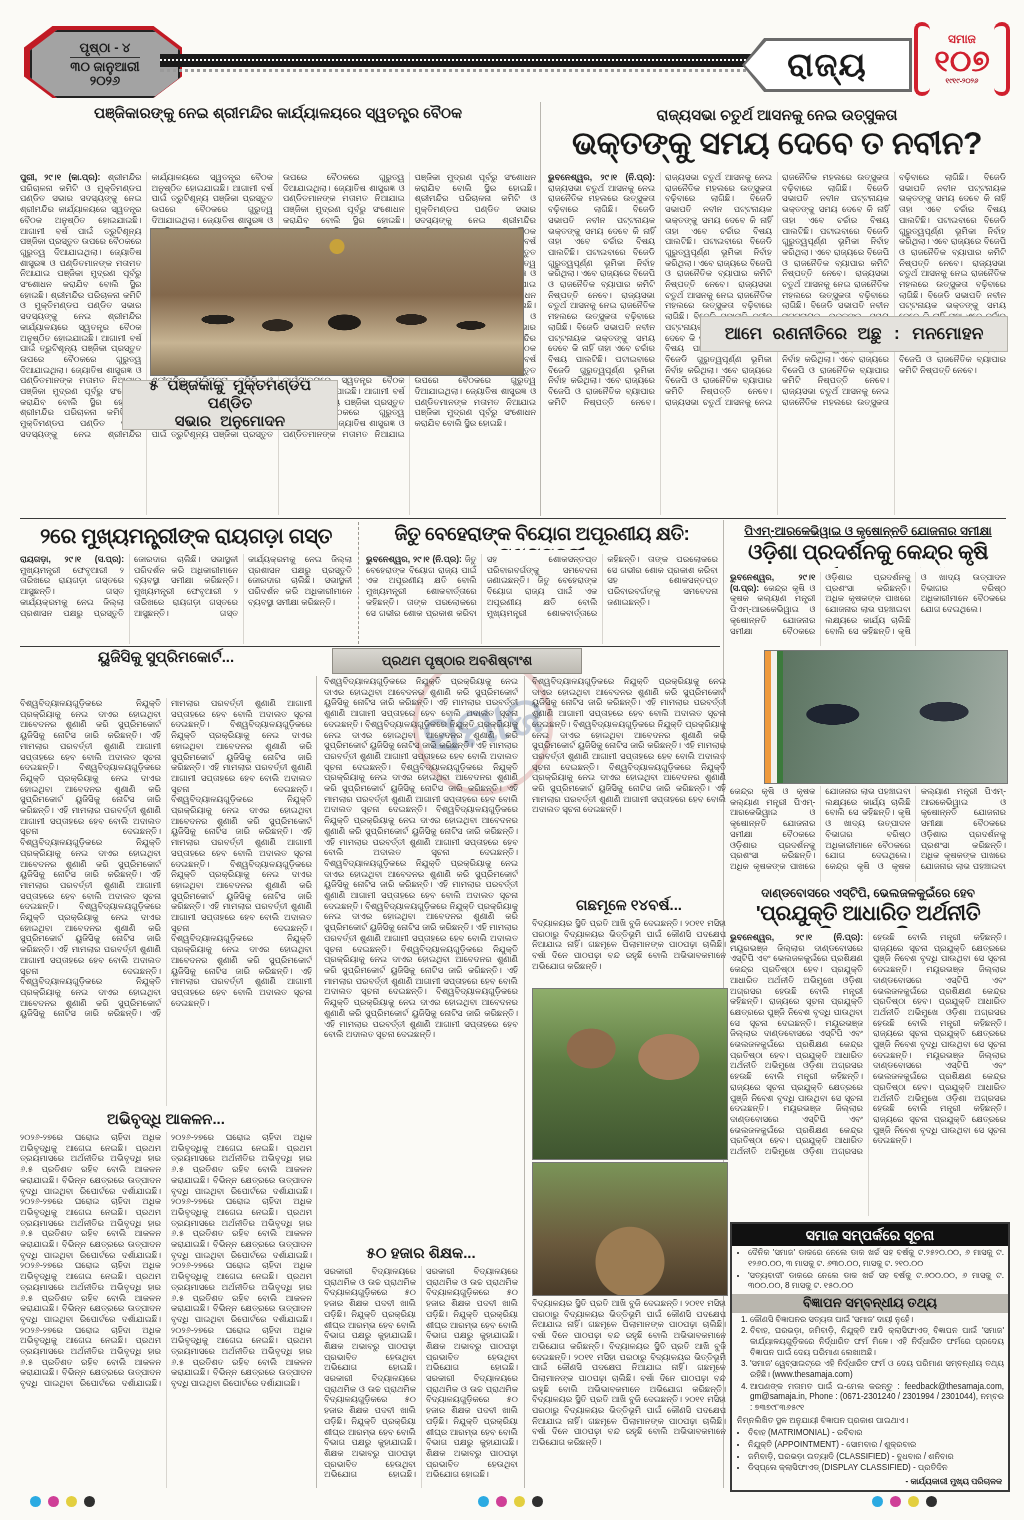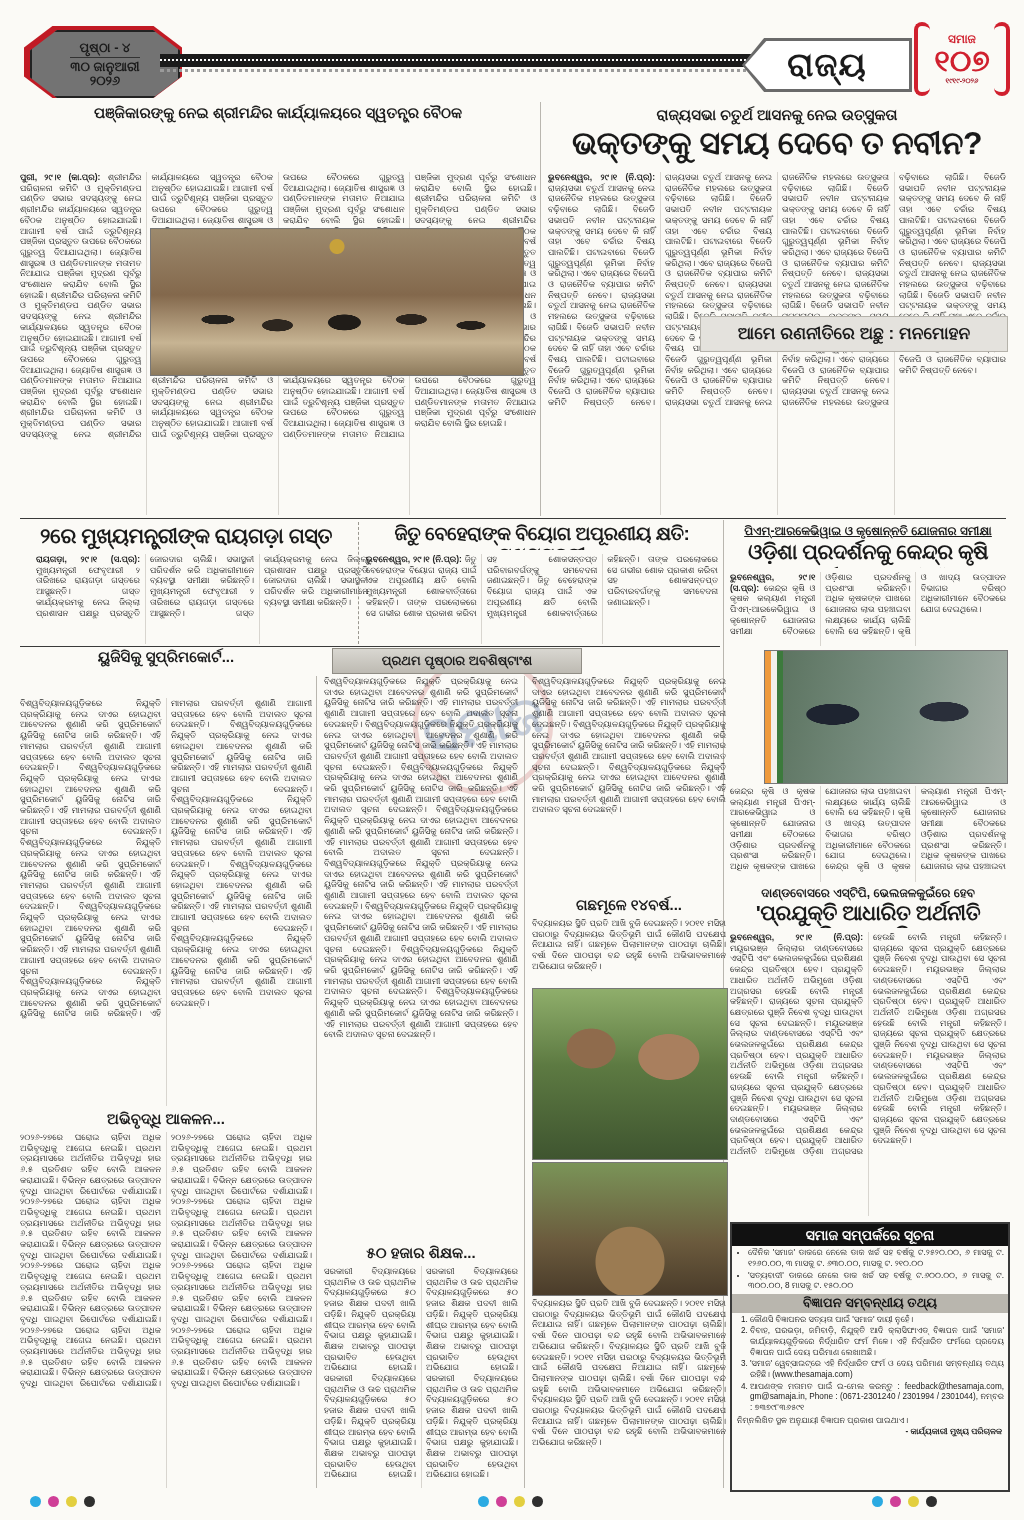--- a/index.html
+++ b/index.html
@@ -1,21 +1,21 @@
 <!DOCTYPE html>
 <html><head>
 <meta charset="utf-8">
 <style>
   html,body{margin:0;padding:0;background:#888;}
   .page{position:relative;width:1024px;height:1520px;background:#fbfaf6;margin:0 auto;
         font-family:"Liberation Sans","DejaVu Sans",sans-serif;color:#1a1a1a;overflow:hidden;}
   
   .badge-red{position:absolute;left:24px;top:26px;width:158px;height:72px;background:#c11a24;
              clip-path:polygon(18% 0,82% 0,100% 30%,100% 70%,82% 100%,18% 100%,0 70%,0 30%);}
-  .badge{position:absolute;left:30px;top:30px;width:146px;height:64px;background:#737373;border:2px solid #222;
+  .badge{position:absolute;left:30px;top:30px;width:146px;height:64px;background:#a3a3a3;border:2px solid #222;
          clip-path:polygon(18% 0,82% 0,100% 30%,100% 70%,82% 100%,18% 100%,0 70%,0 30%);
          display:flex;flex-direction:column;align-items:center;justify-content:center;text-align:center;}
   .badge .pg{font-size:13px;font-weight:bold;border-bottom:1px solid #333;padding:0 10px 1px;}
   .badge .dt{font-size:13px;font-weight:bold;line-height:1.1;margin-top:2px;}
   .band{position:absolute;left:160px;top:54px;width:630px;height:13px;background:#1b1b1b;}
   .band::before{content:"";position:absolute;left:0;right:0;top:5px;border-top:2px dotted #fff;}
   .band2{position:absolute;left:160px;top:69px;width:630px;height:5px;border-top:3px dotted #9a9a9a;}
   .raj-outer{position:absolute;left:742px;top:38px;width:170px;height:54px;background:#6a6a6a;
              clip-path:polygon(0 50%,13% 0,100% 0,100% 100%,13% 100%);}
   .raj-inner{position:absolute;left:745px;top:41px;width:164px;height:48px;background:#fff;
@@ -37,21 +37,21 @@
   .headline{font-weight:800;text-align:center;line-height:1.1;overflow:hidden;letter-spacing:-.5px;}
   .h-xl{font-size:32px;}
   .h-l{font-size:21px;}
   .h-m{font-size:19px;}
   .body-txt{font-size:8.5px;line-height:1.26;text-align:justify;overflow:hidden;color:#222;}
   .cols-4{column-count:4;column-gap:10px;column-rule:1px solid #d8d5cf;}
   .cols-3{column-count:3;column-gap:10px;column-rule:1px solid #d8d5cf;}
   .cols-2{column-count:2;column-gap:10px;column-rule:1px solid #d8d5cf;}
   .dl{font-weight:bold;}
   .graybox{background:#e4e2dd;border:1px solid #b5b2aa;display:flex;align-items:center;justify-content:center;
-           text-align:center;font-weight:800;overflow:hidden;}
+           text-align:center;font-weight:800;overflow:hidden;font-family:Liberation Mono, monospace;}
   .subhead{font-size:15px;font-weight:800;text-align:center;overflow:hidden;}
   .vrule{position:absolute;width:0;border-left:1px solid #b9b6af;}
   .vrule.dash{border-left:1px dashed #9a978f;}
   .hrule{position:absolute;height:0;border-top:1.5px solid #3a3a3a;}
   
   .photo{position:absolute;border:1px solid #777;}
   .ph-meeting{background:
      radial-gradient(circle at 50% 12%, #c8a23a 0 7px, rgba(0,0,0,0) 8px),
      radial-gradient(ellipse at 18% 62%, #23201c 0 16px, rgba(0,0,0,0) 17px),
      radial-gradient(ellipse at 34% 66%, #2d261f 0 15px, rgba(0,0,0,0) 16px),
@@ -119,34 +119,40 @@
     </div>
     <div class="bracket r"></div>
   </div>
 
   <div class="abs kicker" style="left:20px;top:104px;width:516px;height:20px;">ପଞ୍ଜିକାରଙ୍କୁ ନେଇ ଶ୍ରୀମନ୍ଦିର କାର୍ଯ୍ୟାଳୟରେ ସ୍ୱତନ୍ତ୍ର ବୈଠକ</div>
   <div class="abs body-txt cols-4" style="left:20px;top:172px;width:516px;height:343px;">
     <b class="dl">ପୁରୀ, ୨୯।୧ (କା.ପ୍ର):</b>
     <span>ଶ୍ରୀମନ୍ଦିର ପରିଚାଳନା କମିଟି ଓ ମୁକ୍ତିମଣ୍ଡପ ପଣ୍ଡିତ ସଭାର ସଦସ୍ୟଙ୍କୁ ନେଇ ଶ୍ରୀମନ୍ଦିର କାର୍ଯ୍ୟାଳୟରେ ସ୍ୱତନ୍ତ୍ର ବୈଠକ ଅନୁଷ୍ଠିତ ହୋଇଯାଇଛି। ଆଗାମୀ ବର୍ଷ ପାଇଁ ତ୍ରୁଟିଶୂନ୍ୟ ପଞ୍ଜିକା ପ୍ରସ୍ତୁତ ଉପରେ ବୈଠକରେ ଗୁରୁତ୍ୱ ଦିଆଯାଇଥିଲା। ଜ୍ୟୋତିଷ ଶାସ୍ତ୍ରଜ୍ଞ ଓ ପଣ୍ଡିତମାନଙ୍କ ମତାମତ ନିଆଯାଇ ପଞ୍ଜିକା ମୁଦ୍ରଣ ପୂର୍ବରୁ ସଂଶୋଧନ କରାଯିବ ବୋଲି ସ୍ଥିର ହୋଇଛି।  ଶ୍ରୀମନ୍ଦିର ପରିଚାଳନା କମିଟି ଓ ମୁକ୍ତିମଣ୍ଡପ ପଣ୍ଡିତ ସଭାର ସଦସ୍ୟଙ୍କୁ ନେଇ ଶ୍ରୀମନ୍ଦିର କାର୍ଯ୍ୟାଳୟରେ ସ୍ୱତନ୍ତ୍ର ବୈଠକ ଅନୁଷ୍ଠିତ ହୋଇଯାଇଛି। ଆଗାମୀ ବର୍ଷ ପାଇଁ ତ୍ରୁଟିଶୂନ୍ୟ ପଞ୍ଜିକା ପ୍ରସ୍ତୁତ ଉପରେ ବୈଠକରେ ଗୁରୁତ୍ୱ ଦିଆଯାଇଥିଲା। ଜ୍ୟୋତିଷ ଶାସ୍ତ୍ରଜ୍ଞ ଓ ପଣ୍ଡିତମାନଙ୍କ ମତାମତ ନିଆଯାଇ ପଞ୍ଜିକା ମୁଦ୍ରଣ ପୂର୍ବରୁ ସଂଶୋଧନ କରାଯିବ ବୋଲି ସ୍ଥିର ହୋଇଛି।  ଶ୍ରୀମନ୍ଦିର ପରିଚାଳନା କମିଟି ଓ ମୁକ୍ତିମଣ୍ଡପ ପଣ୍ଡିତ ସଭାର ସଦସ୍ୟଙ୍କୁ ନେଇ ଶ୍ରୀମନ୍ଦିର କାର୍ଯ୍ୟାଳୟରେ ସ୍ୱତନ୍ତ୍ର ବୈଠକ ଅନୁଷ୍ଠିତ ହୋଇଯାଇଛି। ଆଗାମୀ ବର୍ଷ ପାଇଁ ତ୍ରୁଟିଶୂନ୍ୟ ପଞ୍ଜିକା ପ୍ରସ୍ତୁତ ଉପରେ ବୈଠକରେ ଗୁରୁତ୍ୱ ଦିଆଯାଇଥିଲା। ଜ୍ୟୋତିଷ ଶାସ୍ତ୍ରଜ୍ଞ ଓ ପଣ୍ଡିତମାନଙ୍କ ମତାମତ ନିଆଯାଇ ପଞ୍ଜିକା ମୁଦ୍ରଣ ପୂର୍ବରୁ ସଂଶୋଧନ କରାଯିବ ବୋଲି ସ୍ଥିର ହୋଇଛି।  ଶ୍ରୀମନ୍ଦିର ପରିଚାଳନା କମିଟି ଓ ମୁକ୍ତିମଣ୍ଡପ ପଣ୍ଡିତ ସଭାର ସଦସ୍ୟଙ୍କୁ ନେଇ ଶ୍ରୀମନ୍ଦିର କାର୍ଯ୍ୟାଳୟରେ ସ୍ୱତନ୍ତ୍ର ବୈଠକ ଅନୁଷ୍ଠିତ ହୋଇଯାଇଛି। ଆଗାମୀ ବର୍ଷ ପାଇଁ ତ୍ରୁଟିଶୂନ୍ୟ ପଞ୍ଜିକା ପ୍ରସ୍ତୁତ ଉପରେ ବୈଠକରେ ଗୁରୁତ୍ୱ ଦିଆଯାଇଥିଲା। ଜ୍ୟୋତିଷ ଶାସ୍ତ୍ରଜ୍ଞ ଓ ପଣ୍ଡିତମାନଙ୍କ ମତାମତ ନିଆଯାଇ ପଞ୍ଜିକା ମୁଦ୍ରଣ ପୂର୍ବରୁ ସଂଶୋଧନ କରାଯିବ ବୋଲି ସ୍ଥିର ହୋଇଛି।  ଶ୍ରୀମନ୍ଦିର ପରିଚାଳନା କମିଟି ଓ ମୁକ୍ତିମଣ୍ଡପ ପଣ୍ଡିତ ସଭାର ସଦସ୍ୟଙ୍କୁ ନେଇ ଶ୍ରୀମନ୍ଦିର କାର୍ଯ୍ୟାଳୟରେ ସ୍ୱତନ୍ତ୍ର ବୈଠକ ଅନୁଷ୍ଠିତ ହୋଇଯାଇଛି। ଆଗାମୀ ବର୍ଷ ପାଇଁ ତ୍ରୁଟିଶୂନ୍ୟ ପଞ୍ଜିକା ପ୍ରସ୍ତୁତ ଉପରେ ବୈଠକରେ ଗୁରୁତ୍ୱ ଦିଆଯାଇଥିଲା। ଜ୍ୟୋତିଷ ଶାସ୍ତ୍ରଜ୍ଞ ଓ ପଣ୍ଡିତମାନଙ୍କ ମତାମତ ନିଆଯାଇ ପଞ୍ଜିକା ମୁଦ୍ରଣ ପୂର୍ବରୁ ସଂଶୋଧନ କରାଯିବ ବୋଲି ସ୍ଥିର ହୋଇଛି।  ଶ୍ରୀମନ୍ଦିର ପରିଚାଳନା କମିଟି ଓ ମୁକ୍ତିମଣ୍ଡପ ପଣ୍ଡିତ ସଭାର ସଦସ୍ୟଙ୍କୁ ନେଇ ଶ୍ରୀମନ୍ଦିର କାର୍ଯ୍ୟାଳୟରେ ସ୍ୱତନ୍ତ୍ର ବୈଠକ ଅନୁଷ୍ଠିତ ହୋଇଯାଇଛି। ଆଗାମୀ ବର୍ଷ ପାଇଁ ତ୍ରୁଟିଶୂନ୍ୟ ପଞ୍ଜିକା ପ୍ରସ୍ତୁତ ଉପରେ ବୈଠକରେ ଗୁରୁତ୍ୱ ଦିଆଯାଇଥିଲା। ଜ୍ୟୋତିଷ ଶାସ୍ତ୍ରଜ୍ଞ ଓ ପଣ୍ଡିତମାନଙ୍କ ମତାମତ ନିଆଯାଇ ପଞ୍ଜିକା ମୁଦ୍ରଣ ପୂର୍ବରୁ ସଂଶୋଧନ କରାଯିବ ବୋଲି ସ୍ଥିର ହୋଇଛି।  ଶ୍ରୀମନ୍ଦିର ପରିଚାଳନା କମିଟି ଓ ମୁକ୍ତିମଣ୍ଡପ ପଣ୍ଡିତ ସଭାର ସଦସ୍ୟଙ୍କୁ ନେଇ ଶ୍ରୀମନ୍ଦିର କାର୍ଯ୍ୟାଳୟରେ ସ୍ୱତନ୍ତ୍ର ବୈଠକ ଅନୁଷ୍ଠିତ ହୋଇଯାଇଛି। ଆଗାମୀ ବର୍ଷ ପାଇଁ ତ୍ରୁଟିଶୂନ୍ୟ ପଞ୍ଜିକା ପ୍ରସ୍ତୁତ ଉପରେ ବୈଠକରେ ଗୁରୁତ୍ୱ ଦିଆଯାଇଥିଲା। ଜ୍ୟୋତିଷ ଶାସ୍ତ୍ରଜ୍ଞ ଓ ପଣ୍ଡିତମାନଙ୍କ ମତାମତ ନିଆଯାଇ ପଞ୍ଜିକା ମୁଦ୍ରଣ ପୂର୍ବରୁ ସଂଶୋଧନ କରାଯିବ ବୋଲି ସ୍ଥିର ହୋଇଛି।  ଶ୍ରୀମନ୍ଦିର ପରିଚାଳନା କମିଟି ଓ ମୁକ୍ତିମଣ୍ଡପ ପଣ୍ଡିତ ସଭାର ସଦସ୍ୟଙ୍କୁ ନେଇ ଶ୍ରୀମନ୍ଦିର କାର୍ଯ୍ୟାଳୟରେ ସ୍ୱତନ୍ତ୍ର ବୈଠକ ଅନୁଷ୍ଠିତ ହୋଇଯାଇଛି। ଆଗାମୀ ବର୍ଷ ପାଇଁ ତ୍ରୁଟିଶୂନ୍ୟ ପଞ୍ଜିକା ପ୍ରସ୍ତୁତ ଉପରେ ବୈଠକରେ ଗୁରୁତ୍ୱ ଦିଆଯାଇଥିଲା। ଜ୍ୟୋତିଷ ଶାସ୍ତ୍ରଜ୍ଞ ଓ ପଣ୍ଡିତମାନଙ୍କ ମତାମତ ନିଆଯାଇ ପଞ୍ଜିକା ମୁଦ୍ରଣ ପୂର୍ବରୁ ସଂଶୋଧନ କରାଯିବ ବୋଲି ସ୍ଥିର ହୋଇଛି।  ଶ୍ରୀମନ୍ଦିର ପରିଚାଳନା କମିଟି ଓ ମୁକ୍ତିମଣ୍ଡପ ପଣ୍ଡିତ ସଭାର ସଦସ୍ୟଙ୍କୁ ନେଇ ଶ୍ରୀମନ୍ଦିର କାର୍ଯ୍ୟାଳୟରେ ସ୍ୱତନ୍ତ୍ର ବୈଠକ ଅନୁଷ୍ଠିତ ହୋଇଯାଇଛି। ଆଗାମୀ ବର୍ଷ ପାଇଁ ତ୍ରୁଟିଶୂନ୍ୟ ପଞ୍ଜିକା ପ୍ରସ୍ତୁତ ଉପରେ ବୈଠକରେ ଗୁରୁତ୍ୱ ଦିଆଯାଇଥିଲା। ଜ୍ୟୋତିଷ ଶାସ୍ତ୍ରଜ୍ଞ ଓ ପଣ୍ଡିତମାନଙ୍କ ମତାମତ ନିଆଯାଇ ପଞ୍ଜିକା ମୁଦ୍ରଣ ପୂର୍ବରୁ ସଂଶୋଧନ କରାଯିବ ବୋଲି ସ୍ଥିର ହୋଇଛି।  </span>
   </div>
   <div class="photo ph-meeting abs" style="left:150px;top:228px;width:372px;height:146px;"></div>
+  <div class="abs graybox" style="left:122px;top:380px;width:214px;height:48px;font-size:15px;line-height:1.2;">
+    <div>
+      <span>୫ ପଞ୍ଜିକାକୁ ମୁକ୍ତିମଣ୍ଡପ ପଣ୍ଡିତ</span><br>
+      <span>ସଭାର ଅନୁମୋଦନ</span>
+    </div>
+  </div>
   <div class="vrule" style="left:540px;top:102px;height:414px;"></div>
 
   <div class="abs kicker" style="left:548px;top:106px;width:458px;height:20px;">ରାଜ୍ୟସଭା ଚତୁର୍ଥ ଆସନକୁ ନେଇ ଉତ୍ସୁକତା</div>
   <div class="abs headline h-xl" style="left:548px;top:126px;width:458px;height:44px;">ଭକ୍ତଙ୍କୁ ସମୟ ଦେବେ ତ ନବୀନ?</div>
   <div class="abs body-txt cols-4" style="left:548px;top:172px;width:458px;height:343px;">
     <b class="dl">ଭୁବନେଶ୍ୱର, ୨୯।୧ (ନି.ପ୍ର):</b>
     <span>ରାଜ୍ୟସଭା ଚତୁର୍ଥ ଆସନକୁ ନେଇ ରାଜନୈତିକ ମହଲରେ ଉତ୍ସୁକତା ବଢ଼ିବାରେ ଲାଗିଛି। ବିଜେଡି ସଭାପତି ନବୀନ ପଟ୍ଟନାୟକ ଭକ୍ତଙ୍କୁ ସମୟ ଦେବେ କି ନାହିଁ ତାହା ଏବେ ଚର୍ଚ୍ଚାର ବିଷୟ ପାଲଟିଛି। ପଟାଇବାରେ ବିଜେଡି ଗୁରୁତ୍ୱପୂର୍ଣ୍ଣ ଭୂମିକା ନିର୍ବାହ କରିଥିଲା। ଏବେ ରାଜ୍ୟରେ ବିଜେପି ଓ ରାଜନୈତିକ ବ୍ୟାପାର କମିଟି ନିଷ୍ପତ୍ତି ନେବେ।  ରାଜ୍ୟସଭା ଚତୁର୍ଥ ଆସନକୁ ନେଇ ରାଜନୈତିକ ମହଲରେ ଉତ୍ସୁକତା ବଢ଼ିବାରେ ଲାଗିଛି। ବିଜେଡି ସଭାପତି ନବୀନ ପଟ୍ଟନାୟକ ଭକ୍ତଙ୍କୁ ସମୟ ଦେବେ କି ନାହିଁ ତାହା ଏବେ ଚର୍ଚ୍ଚାର ବିଷୟ ପାଲଟିଛି। ପଟାଇବାରେ ବିଜେଡି ଗୁରୁତ୍ୱପୂର୍ଣ୍ଣ ଭୂମିକା ନିର୍ବାହ କରିଥିଲା। ଏବେ ରାଜ୍ୟରେ ବିଜେପି ଓ ରାଜନୈତିକ ବ୍ୟାପାର କମିଟି ନିଷ୍ପତ୍ତି ନେବେ।  ରାଜ୍ୟସଭା ଚତୁର୍ଥ ଆସନକୁ ନେଇ ରାଜନୈତିକ ମହଲରେ ଉତ୍ସୁକତା ବଢ଼ିବାରେ ଲାଗିଛି। ବିଜେଡି ସଭାପତି ନବୀନ ପଟ୍ଟନାୟକ ଭକ୍ତଙ୍କୁ ସମୟ ଦେବେ କି ନାହିଁ ତାହା ଏବେ ଚର୍ଚ୍ଚାର ବିଷୟ ପାଲଟିଛି। ପଟାଇବାରେ ବିଜେଡି ଗୁରୁତ୍ୱପୂର୍ଣ୍ଣ ଭୂମିକା ନିର୍ବାହ କରିଥିଲା। ଏବେ ରାଜ୍ୟରେ ବିଜେପି ଓ ରାଜନୈତିକ ବ୍ୟାପାର କମିଟି ନିଷ୍ପତ୍ତି ନେବେ।  ରାଜ୍ୟସଭା ଚତୁର୍ଥ ଆସନକୁ ନେଇ ରାଜନୈତିକ ମହଲରେ ଉତ୍ସୁକତା ବଢ଼ିବାରେ ଲାଗିଛି। ବିଜେଡି ସଭାପତି ନବୀନ ପଟ୍ଟନାୟକ ଭକ୍ତଙ୍କୁ ସମୟ ଦେବେ କି ନାହିଁ ତାହା ଏବେ ଚର୍ଚ୍ଚାର ବିଷୟ ପାଲଟିଛି। ପଟାଇବାରେ ବିଜେଡି ଗୁରୁତ୍ୱପୂର୍ଣ୍ଣ ଭୂମିକା ନିର୍ବାହ କରିଥିଲା। ଏବେ ରାଜ୍ୟରେ ବିଜେପି ଓ ରାଜନୈତିକ ବ୍ୟାପାର କମିଟି ନିଷ୍ପତ୍ତି ନେବେ।  ରାଜ୍ୟସଭା ଚତୁର୍ଥ ଆସନକୁ ନେଇ ରାଜନୈତିକ ମହଲରେ ଉତ୍ସୁକତା ବଢ଼ିବାରେ ଲାଗିଛି। ବିଜେଡି ସଭାପତି ନବୀନ ପଟ୍ଟନାୟକ ଭକ୍ତଙ୍କୁ ସମୟ ଦେବେ କି ନାହିଁ ତାହା ଏବେ ଚର୍ଚ୍ଚାର ବିଷୟ ପାଲଟିଛି। ପଟାଇବାରେ ବିଜେଡି ଗୁରୁତ୍ୱପୂର୍ଣ୍ଣ ଭୂମିକା ନିର୍ବାହ କରିଥିଲା। ଏବେ ରାଜ୍ୟରେ ବିଜେପି ଓ ରାଜନୈତିକ ବ୍ୟାପାର କମିଟି ନିଷ୍ପତ୍ତି ନେବେ।  ରାଜ୍ୟସଭା ଚତୁର୍ଥ ଆସନକୁ ନେଇ ରାଜନୈତିକ ମହଲରେ ଉତ୍ସୁକତା ବଢ଼ିବାରେ ଲାଗିଛି। ବିଜେଡି ସଭାପତି ନବୀନ ପଟ୍ଟନାୟକ ଭକ୍ତଙ୍କୁ ସମୟ ଦେବେ କି ନାହିଁ ତାହା ଏବେ ଚର୍ଚ୍ଚାର ବିଷୟ ପାଲଟିଛି। ପଟାଇବାରେ ବିଜେଡି ଗୁରୁତ୍ୱପୂର୍ଣ୍ଣ ଭୂମିକା ନିର୍ବାହ କରିଥିଲା। ଏବେ ରାଜ୍ୟରେ ବିଜେପି ଓ ରାଜନୈତିକ ବ୍ୟାପାର କମିଟି ନିଷ୍ପତ୍ତି ନେବେ।  ରାଜ୍ୟସଭା ଚତୁର୍ଥ ଆସନକୁ ନେଇ ରାଜନୈତିକ ମହଲରେ ଉତ୍ସୁକତା ବଢ଼ିବାରେ ଲାଗିଛି। ବିଜେଡି ସଭାପତି ନବୀନ ପଟ୍ଟନାୟକ ଭକ୍ତଙ୍କୁ ସମୟ ଦେବେ କି ନାହିଁ ତାହା ଏବେ ଚର୍ଚ୍ଚାର ବିଷୟ ପାଲଟିଛି। ପଟାଇବାରେ ବିଜେଡି ଗୁରୁତ୍ୱପୂର୍ଣ୍ଣ ଭୂମିକା ନିର୍ବାହ କରିଥିଲା। ଏବେ ରାଜ୍ୟରେ ବିଜେପି ଓ ରାଜନୈତିକ ବ୍ୟାପାର କମିଟି ନିଷ୍ପତ୍ତି ନେବେ।  ରାଜ୍ୟସଭା ଚତୁର୍ଥ ଆସନକୁ ନେଇ ରାଜନୈତିକ ମହଲରେ ଉତ୍ସୁକତା ବଢ଼ିବାରେ ଲାଗିଛି। ବିଜେଡି ସଭାପତି ନବୀନ ପଟ୍ଟନାୟକ ଭକ୍ତଙ୍କୁ ସମୟ ଦେବେ କି ନାହିଁ ତାହା ଏବେ ଚର୍ଚ୍ଚାର ବିଷୟ ପାଲଟିଛି। ପଟାଇବାରେ ବିଜେଡି ଗୁରୁତ୍ୱପୂର୍ଣ୍ଣ ଭୂମିକା ନିର୍ବାହ କରିଥିଲା। ଏବେ ରାଜ୍ୟରେ ବିଜେପି ଓ ରାଜନୈତିକ ବ୍ୟାପାର କମିଟି ନିଷ୍ପତ୍ତି ନେବେ।  </span>
   </div>
   <div class="abs graybox" style="left:700px;top:316px;width:306px;height:34px;font-size:17px;">ଆମେ ରଣନୀତିରେ ଅଛୁ : ମନମୋହନ</div>
 
   <div class="hrule" style="left:20px;top:518px;width:986px;"></div>
 
   <div class="abs headline h-l" style="left:20px;top:524px;width:332px;height:26px;">୨ରେ ମୁଖ୍ୟମନ୍ତ୍ରୀଙ୍କ ରାୟଗଡ଼ା ଗସ୍ତ</div>
-  <div class="abs body-txt cols-3" style="left:20px;top:554px;width:332px;height:90px;margin-left:16px;">
+  <div class="abs body-txt cols-3" style="left:20px;top:554px;width:332px;height:90px;">
     <b class="dl">ରାୟଗଡ଼ା, ୨୯।୧ (ସ.ପ୍ର):</b>
     <span>ମୁଖ୍ୟମନ୍ତ୍ରୀ ଫେବୃଆରୀ ୨ ତାରିଖରେ ରାୟଗଡ଼ା ଗସ୍ତରେ ଆସୁଛନ୍ତି। ଗସ୍ତ କାର୍ଯ୍ୟକ୍ରମକୁ ନେଇ ଜିଲ୍ଲା ପ୍ରଶାସନ ପକ୍ଷରୁ ପ୍ରସ୍ତୁତି ଜୋରଦାର ଚାଲିଛି। ସଭାସ୍ଥଳୀ ପରିଦର୍ଶନ କରି ଅଧିକାରୀମାନେ ବ୍ୟବସ୍ଥା ସମୀକ୍ଷା କରିଛନ୍ତି।  ମୁଖ୍ୟମନ୍ତ୍ରୀ ଫେବୃଆରୀ ୨ ତାରିଖରେ ରାୟଗଡ଼ା ଗସ୍ତରେ ଆସୁଛନ୍ତି। ଗସ୍ତ କାର୍ଯ୍ୟକ୍ରମକୁ ନେଇ ଜିଲ୍ଲା ପ୍ରଶାସନ ପକ୍ଷରୁ ପ୍ରସ୍ତୁତି ଜୋରଦାର ଚାଲିଛି। ସଭାସ୍ଥଳୀ ପରିଦର୍ଶନ କରି ଅଧିକାରୀମାନେ ବ୍ୟବସ୍ଥା ସମୀକ୍ଷା କରିଛନ୍ତି।  </span>
   </div>
   <div class="vrule dash" style="left:358px;top:522px;height:122px;"></div>
 
   <div class="abs headline h-m" style="left:366px;top:524px;width:352px;height:26px;">ଜିତୁ ବେହେରାଙ୍କ ବିୟୋଗ ଅପୂରଣୀୟ କ୍ଷତି: ମୁଖ୍ୟମନ୍ତ୍ରୀ</div>
   <div class="abs body-txt cols-3" style="left:366px;top:554px;width:352px;height:90px;">
     <b class="dl">ଭୁବନେଶ୍ୱର, ୨୯।୧ (ନି.ପ୍ର):</b>
     <span>ଜିତୁ ବେହେରାଙ୍କ ବିୟୋଗ ରାଜ୍ୟ ପାଇଁ ଏକ ଅପୂରଣୀୟ କ୍ଷତି ବୋଲି ମୁଖ୍ୟମନ୍ତ୍ରୀ ଶୋକବାର୍ତ୍ତାରେ କହିଛନ୍ତି। ତାଙ୍କ ପରଲୋକରେ ସେ ଗଭୀର ଶୋକ ପ୍ରକାଶ କରିବା ସହ ଶୋକସନ୍ତପ୍ତ ପରିବାରବର୍ଗଙ୍କୁ ସମବେଦନା ଜଣାଇଛନ୍ତି।  ଜିତୁ ବେହେରାଙ୍କ ବିୟୋଗ ରାଜ୍ୟ ପାଇଁ ଏକ ଅପୂରଣୀୟ କ୍ଷତି ବୋଲି ମୁଖ୍ୟମନ୍ତ୍ରୀ ଶୋକବାର୍ତ୍ତାରେ କହିଛନ୍ତି। ତାଙ୍କ ପରଲୋକରେ ସେ ଗଭୀର ଶୋକ ପ୍ରକାଶ କରିବା ସହ ଶୋକସନ୍ତପ୍ତ ପରିବାରବର୍ଗଙ୍କୁ ସମବେଦନା ଜଣାଇଛନ୍ତି।  </span>
   </div>
@@ -204,20 +210,26 @@
       <li>'ସତ୍ୟବାଦୀ' ଡାକରେ ନେଲେ ଡାକ ଖର୍ଚ୍ଚ ସହ ବର୍ଷକୁ ଟ.୬୦୦.୦୦, ୬ ମାସକୁ ଟ. ୩୦୦.୦୦, 8 ମାସକୁ ଟ. ୧୫୦.୦୦</li>
     </ul>
     <div class="bar-gray">ବିଜ୍ଞାପନ ସମ୍ବନ୍ଧୀୟ ତଥ୍ୟ</div>
     <ol>
       <li>କୌଣସି ବିଜ୍ଞାପନର ସତ୍ୟତା ପାଇଁ 'ସମାଜ' ଦାୟୀ ନୁହେଁ।</li>
       <li>ବିବାହ, ଘରଭଡ଼ା, ଜମିବାଡ଼ି, ନିଯୁକ୍ତି ଆଦି କ୍ଲାସିଫାଏଡ୍ ବିଜ୍ଞାପନ ପାଇଁ 'ସମାଜ' କାର୍ଯ୍ୟାଳୟଗୁଡ଼ିକରେ ନିର୍ଦ୍ଧାରିତ ଫର୍ମ ମିଳେ। ଏହି ନିର୍ଦ୍ଧାରିତ ଫର୍ମରେ ପ୍ରଦେୟ ବିଜ୍ଞାପନ ପାଇଁ ଦେୟ ପରିମାଣ ଲେଖାଅଛି।</li>
       <li>'ସମାଜ' ୱେବ୍‌ସାଇଟ୍‌ରେ ଏହି ନିର୍ଦ୍ଧାରିତ ଫର୍ମ ଓ ଦେୟ ପରିମାଣ ସମ୍ବନ୍ଧୀୟ ତଥ୍ୟ ରହିଛି। (www.thesamaja.com)</li>
       <li>ଆପଣଙ୍କ ମତାମତ ପାଇଁ ଇ-ମେଲ କରନ୍ତୁ : feedback@thesamaja.com, gm@samaja.in, Phone : (0671-2301240 / 2301994 / 2301044), ନମ୍ବର : ୭୩୭୯୮୩୬୫୯୧</li>
     </ol>
     <div class="note">ନିମ୍ନଲିଖିତ ସ୍ଥଳ ଅନୁଯାୟୀ ବିଜ୍ଞାପନ ପ୍ରକାଶ ପାଇଥାଏ।</div>
+    <ul>
+      <li>ବିବାହ (MATRIMONIAL) - ରବିବାର</li>
+      <li>ନିଯୁକ୍ତି (APPOINTMENT) - ସୋମବାର / ଶୁକ୍ରବାର</li>
+      <li>ଜମିବାଡ଼ି, ଘରଭଡ଼ା ଇତ୍ୟାଦି (CLASSIFIED) - ବୁଧବାର / ଶନିବାର</li>
+      <li>ଡିସ୍‌ପ୍ଲେ କ୍ଲାସିଫାଏଡ୍ (DISPLAY CLASSIFIED) - ପ୍ରତିଦିନ</li>
+    </ul>
     <div class="sig">- କାର୍ଯ୍ୟକାରୀ ମୁଖ୍ୟ ପରିଚାଳକ</div>
   </div>
 
   <div class="dots" style="left:30px;">
     <div class="dot" style="background: rgb(43, 170, 226);"></div>
     <div class="dot" style="background: rgb(207, 63, 151);"></div>
     <div class="dot" style="background: rgb(227, 207, 63);"></div>
     <div class="dot" style="background: rgb(47, 47, 47);"></div>
   </div>
   <div class="dots" style="left:478px;">

